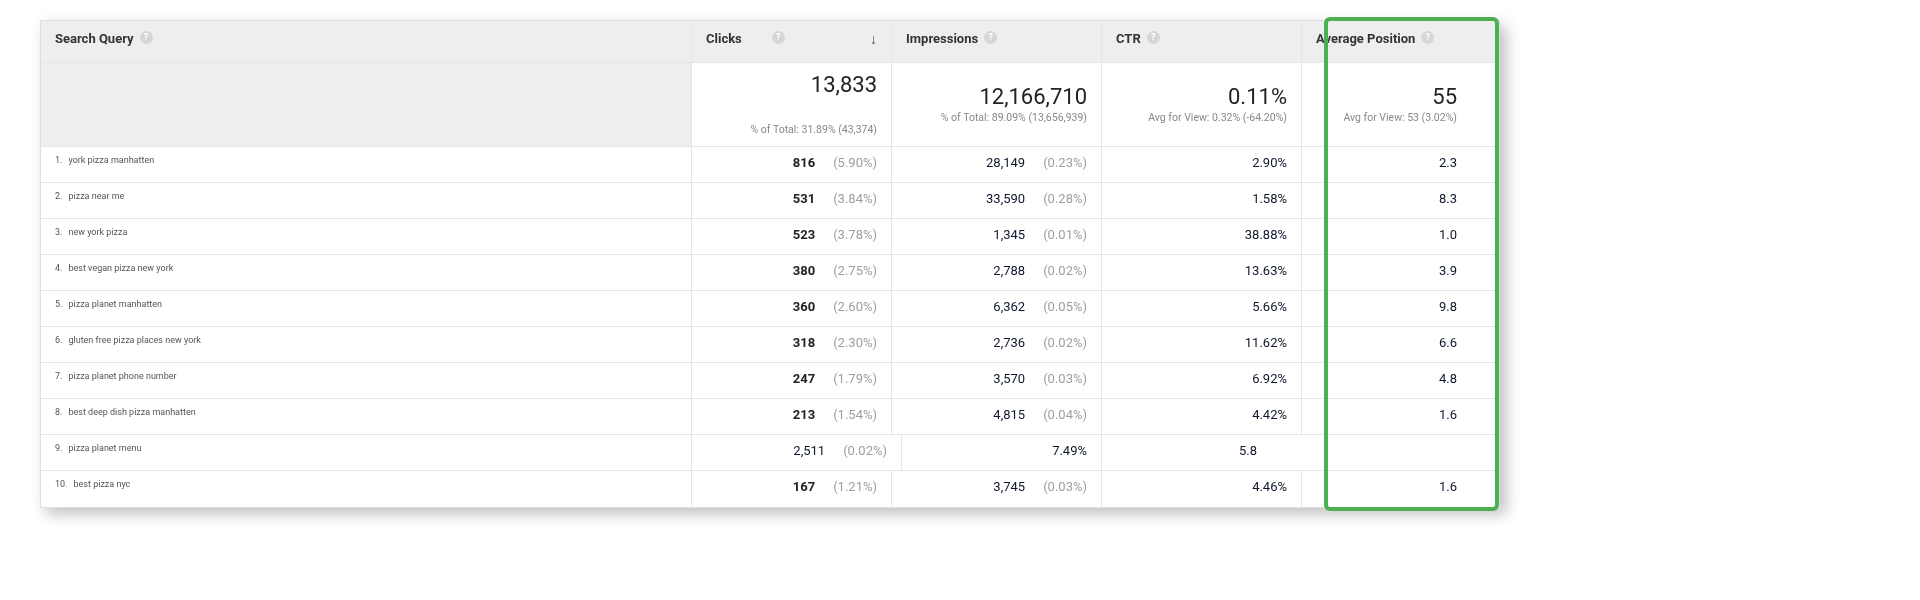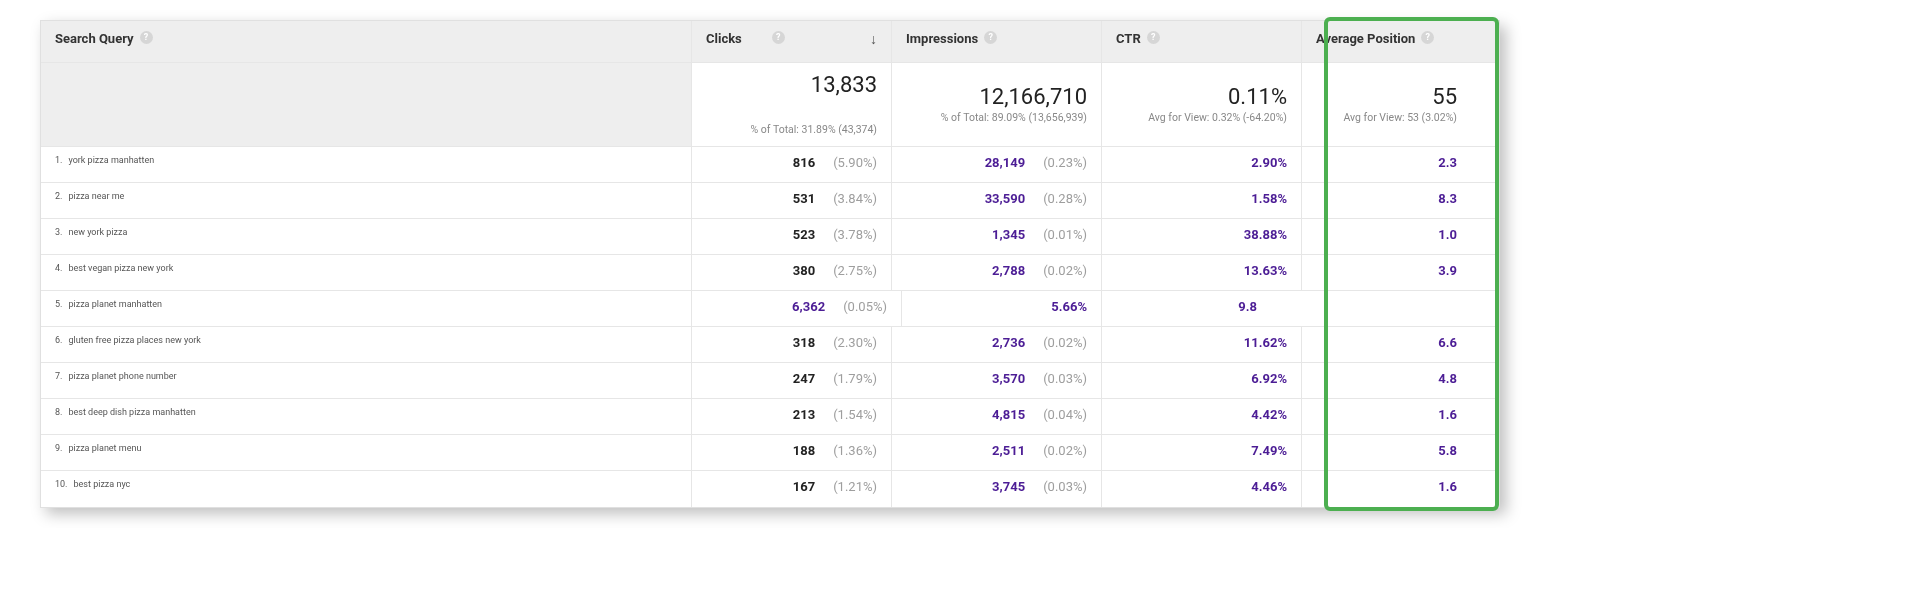--- a/index.html
+++ b/index.html
@@ -91,21 +91,21 @@
   }
   .q-idx { color: #555; }
   .q-text { color: #555; }
   .num-cell {
     justify-content: flex-end;
     gap: 18px;
     font-size: 13px;
   }
   .num-bold { font-weight: 700; color: #222; }
   .num-pct  { color: #9e9e9e; font-size: 13px; }
-  .num-plain { color: #4c1d95; font-weight: 700; }
+  .num-plain { color: #0f172a; font-weight: 400; }
 
   
   .hl-box {
     position: absolute;
     top: -4px;
     right: 0;
     width: 175px;
     bottom: -4px;
     border: 4px solid #4caf50;
     border-radius: 6px;
@@ -240,20 +240,24 @@
         </div>
         <div class="cell col-avg num-cell">
           <span class="num-plain">3.9</span>
         </div>
       </div>
       <div class="row data-row">
         <div class="cell col-q q-cell">
           <span class="q-idx">5.</span>
           <span class="q-text">pizza planet manhatten</span>
         </div>
+        <div class="cell col-clk num-cell">
+          <span class="num-bold">360</span>
+          <span class="num-pct">(2.60%)</span>
+        </div>
         <div class="cell col-imp num-cell">
           <span class="num-plain">6,362</span>
           <span class="num-pct">(0.05%)</span>
         </div>
         <div class="cell col-ctr num-cell">
           <span class="num-plain">5.66%</span>
         </div>
         <div class="cell col-avg num-cell">
           <span class="num-plain">9.8</span>
         </div>
@@ -316,24 +320,20 @@
         </div>
         <div class="cell col-avg num-cell">
           <span class="num-plain">1.6</span>
         </div>
       </div>
       <div class="row data-row">
         <div class="cell col-q q-cell">
           <span class="q-idx">9.</span>
           <span class="q-text">pizza planet menu</span>
         </div>
-        <div class="cell col-clk num-cell">
-          <span class="num-bold">188</span>
-          <span class="num-pct">(1.36%)</span>
-        </div>
         <div class="cell col-imp num-cell">
           <span class="num-plain">2,511</span>
           <span class="num-pct">(0.02%)</span>
         </div>
         <div class="cell col-ctr num-cell">
           <span class="num-plain">7.49%</span>
         </div>
         <div class="cell col-avg num-cell">
           <span class="num-plain">5.8</span>
         </div>

